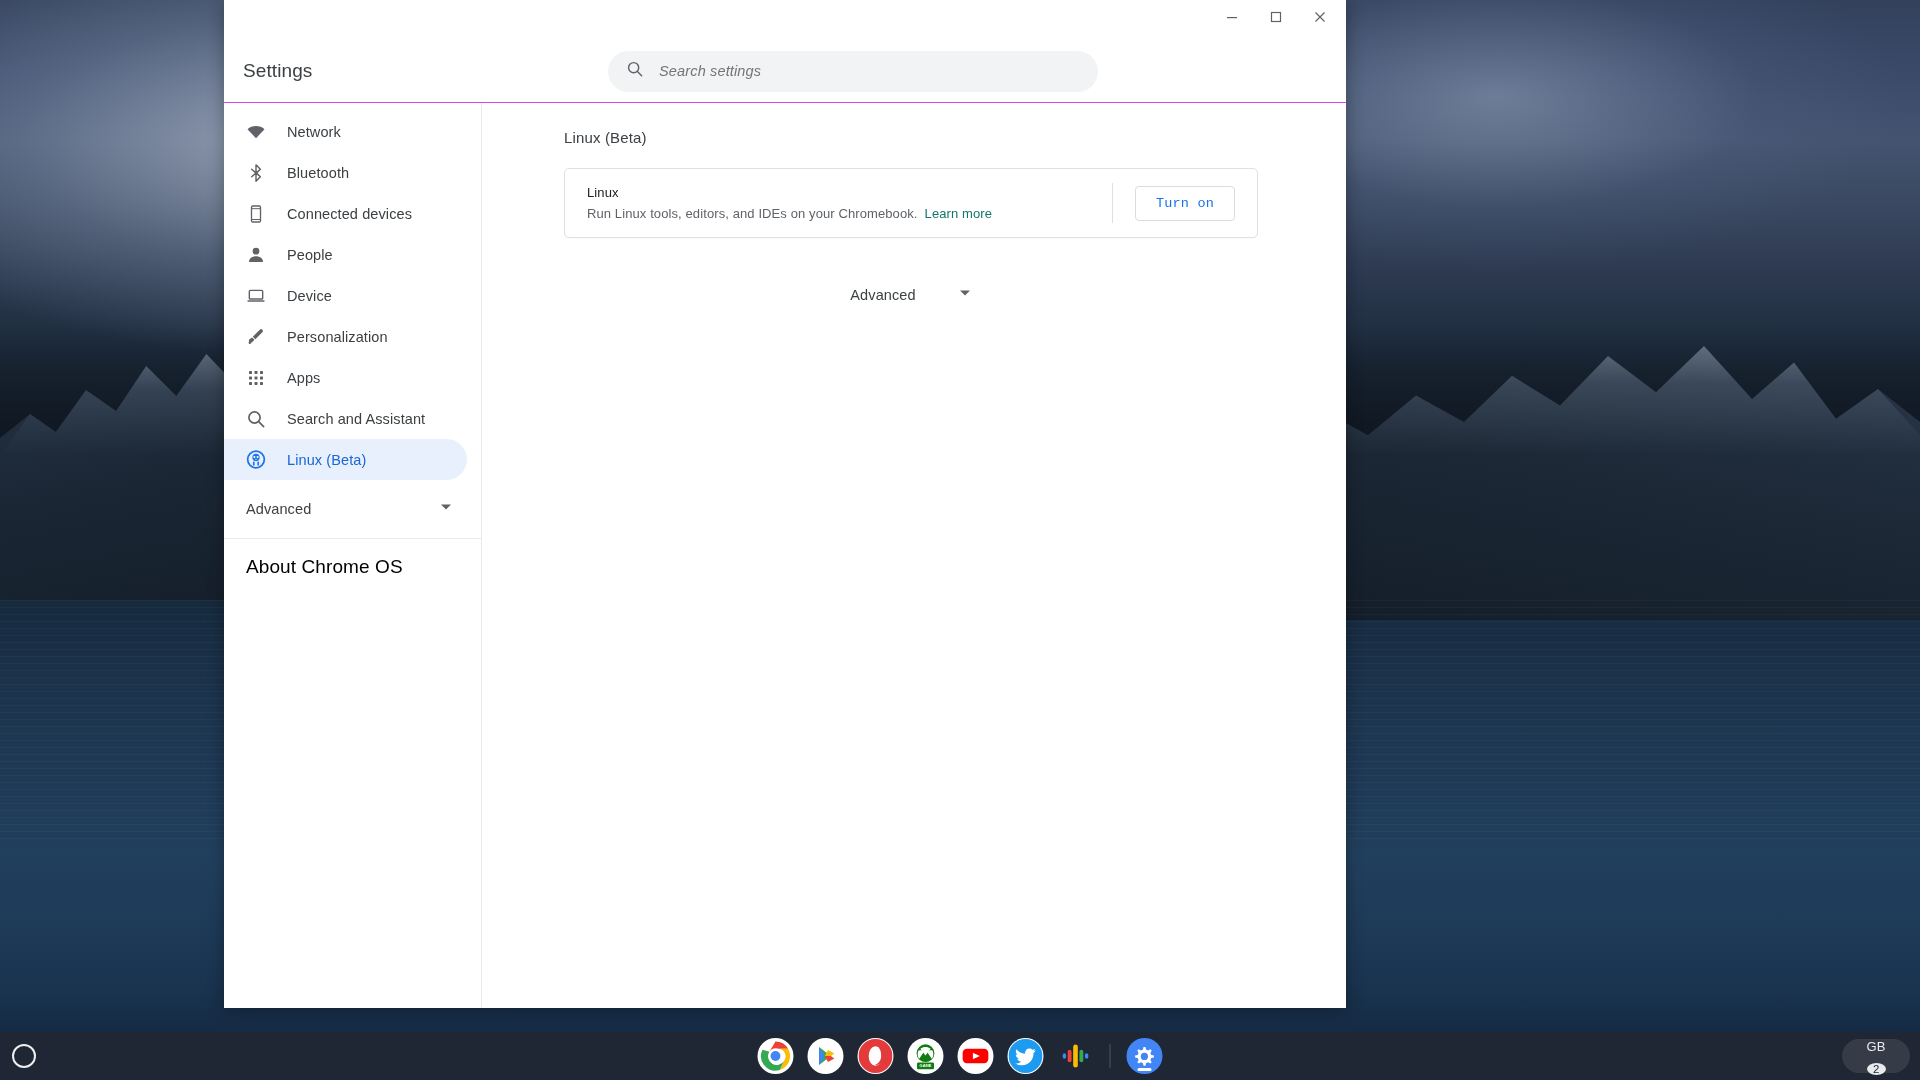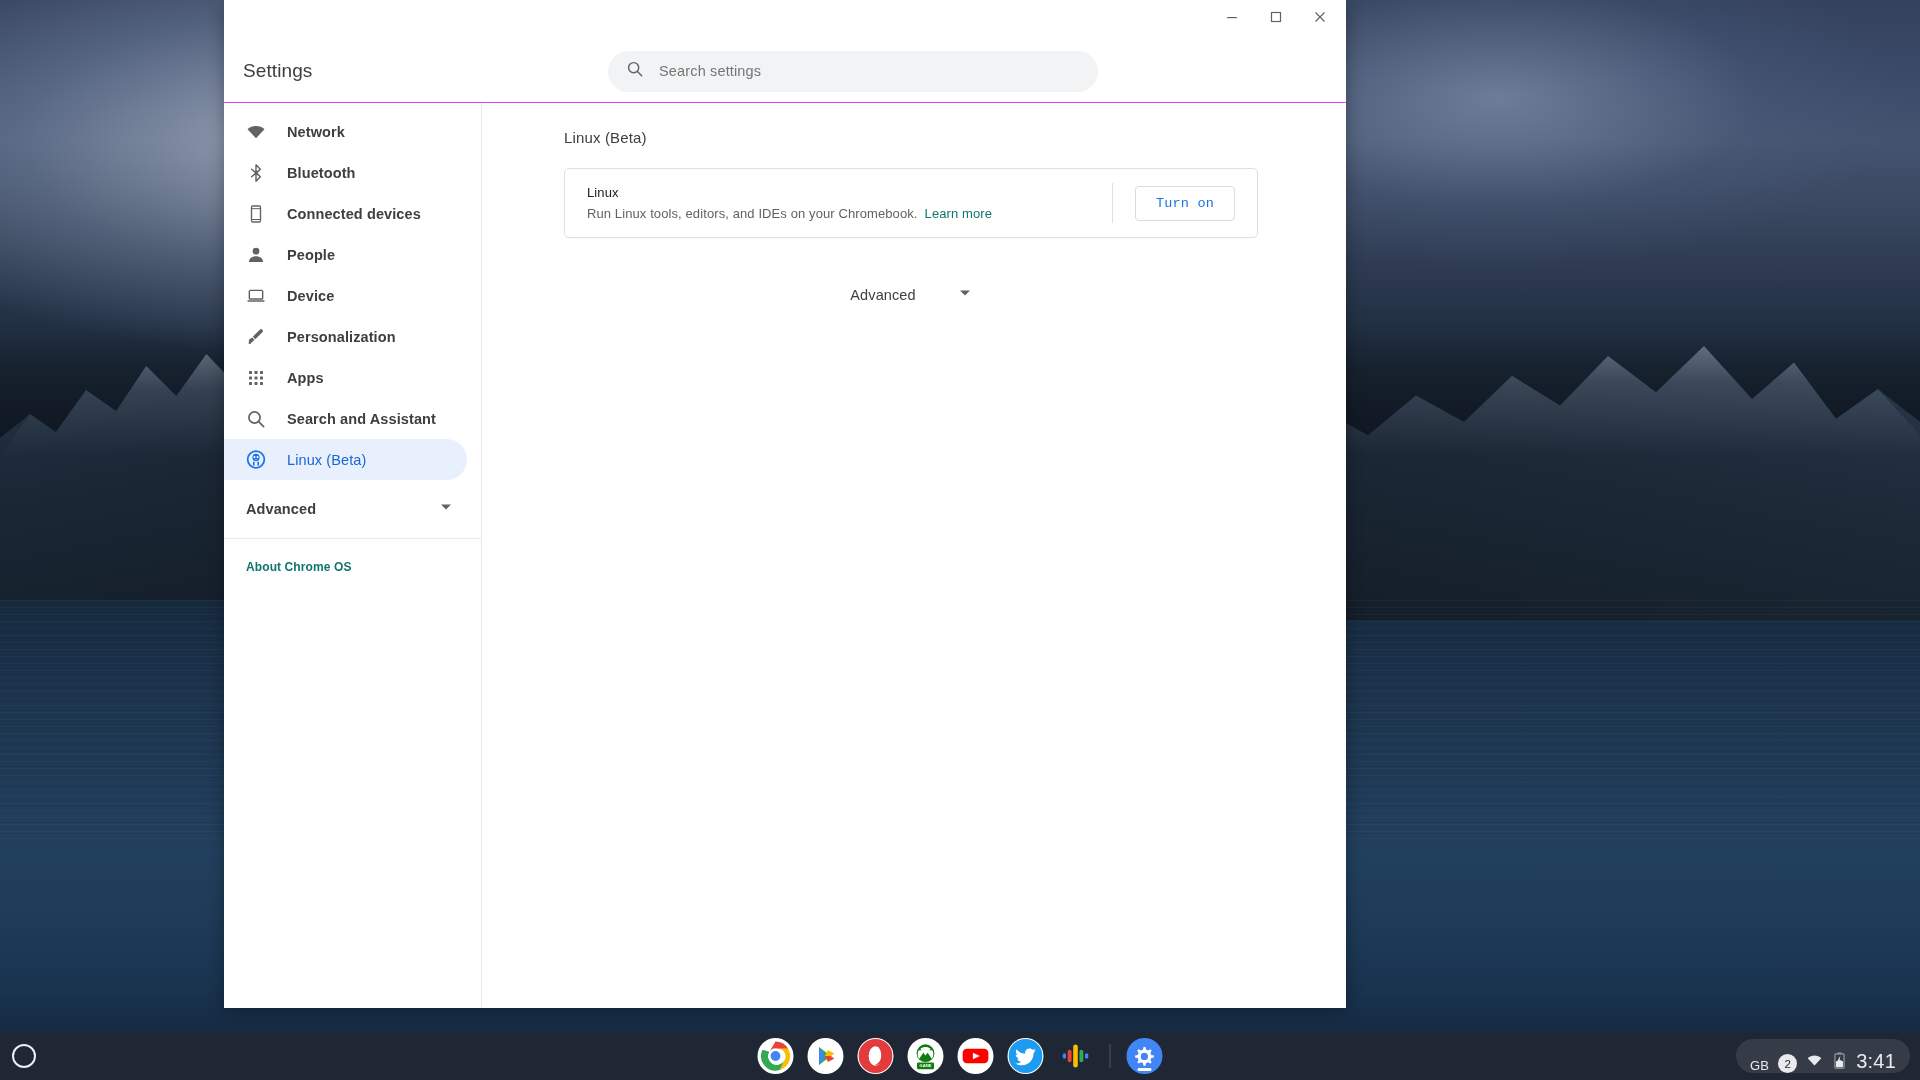--- a/index.html
+++ b/index.html
@@ -96,59 +96,59 @@
     margin-left: 19px; width: 238px; letter-spacing: 0.1px;
   }
   .searchbar {
     width: 490px; height: 41px; border-radius: 21px;
     background: #f1f3f4;
     display: flex; align-items: center; gap: 15px;
     padding: 0 18px;
     margin-left: 127px;
   }
   .searchbar .ph {
-    font-size: 14.5px; color: #757575; letter-spacing: 0.15px;
+    font-size: 14.5px; color: #757575; letter-spacing: 0.15px; font-style: italic;
   }
 
   
   .body-split { flex: 1; display: flex; min-height: 0; }
 
   .sidebar {
     width: 258px; flex: 0 0 258px;
     border-right: 1px solid #e8eaed;
     padding-top: 8px;
     background: #fff;
   }
   .nav-item {
     height: 41px; display: flex; align-items: center;
     gap: 21px; padding-left: 22px;
     margin-right: 14px;
     border-radius: 0 21px 21px 0;
     cursor: default;
   }
   .nav-ico { width: 20px; height: 20px; display: flex; align-items: center; justify-content: center; flex: 0 0 20px; }
   .nav-ico svg { display: block; }
-  .nav-label { font-size: 14.5px; color: #3c4043; letter-spacing: 0.1px; font-weight: bold; }
+  .nav-label { font-size: 14.5px; color: #3c4043; letter-spacing: 0.1px; }
   .nav-item.active { background: #e8f0fe; }
   .nav-item.active .nav-label { color: #1967d2; font-weight: 500; }
 
   .nav-expander {
     height: 46px; display: flex; align-items: center;
     justify-content: space-between;
     padding: 0 28px 0 22px;
     margin-top: 6px;
     cursor: default;
   }
   .nav-expander .nav-label { font-size: 14.5px; color: #3c4043; }
   .nav-divider { height: 1px; background: #e8eaed; margin: 6px 0 6px 0; }
   .nav-about {
     height: 44px; display: flex; align-items: center;
     padding-left: 22px; cursor: default;
   }
-  .nav-about .nav-label { font-size: 12px; color: #0f766e; text-align: center; }
+  .nav-about .nav-label { font-size: 19px; color: #000000; text-align: center; }
 
   
   .main { flex: 1; background: #fff; padding: 0; min-width: 0; overflow: hidden; }
   .section-title {
     font-size: 15px; color: #3c4043; font-weight: 400;
     margin: 26px 0 0 82px; letter-spacing: 0.15px;
   }
   .card {
     margin: 22px 0 0 82px; width: 694px;
     border: 1px solid #e0e0e0; border-radius: 5px;
@@ -207,22 +207,22 @@
   .active-dot {
     position: absolute; bottom: 3px; left: 50%; transform: translateX(-50%);
     width: 14px; height: 3px; border-radius: 2px; background: #ffffff;
   }
   .shelf-sep { width: 1px; height: 24px; background: rgba(255,255,255,0.22); margin: 0 2px; }
 
   .tray {
     position: absolute; right: 10px; top: 50%; transform: translateY(-50%);
     height: 34px; border-radius: 17px;
     background: rgba(255,255,255,0.10);
-    display: flex; align-items: flex-end; gap: 9px;
-    padding: 0 14px; cursor: default;
+    display: flex; align-items: center; gap: 9px;
+    padding: 0 14px; cursor: default; flex-direction: column;
   }
   .tray-ime { font-size: 13px; color: #e8eaed; letter-spacing: 0.3px; }
   .tray-badge {
     width: 19px; height: 19px; border-radius: 50%;
     background: #e8eaed; color: #202634;
     font-size: 11.5px; display: flex; align-items: center; justify-content: center;
   }
   .tray-time { font-size: 20px; color: #e8eaed; letter-spacing: 0.2px; }
 </style>
 </head>

